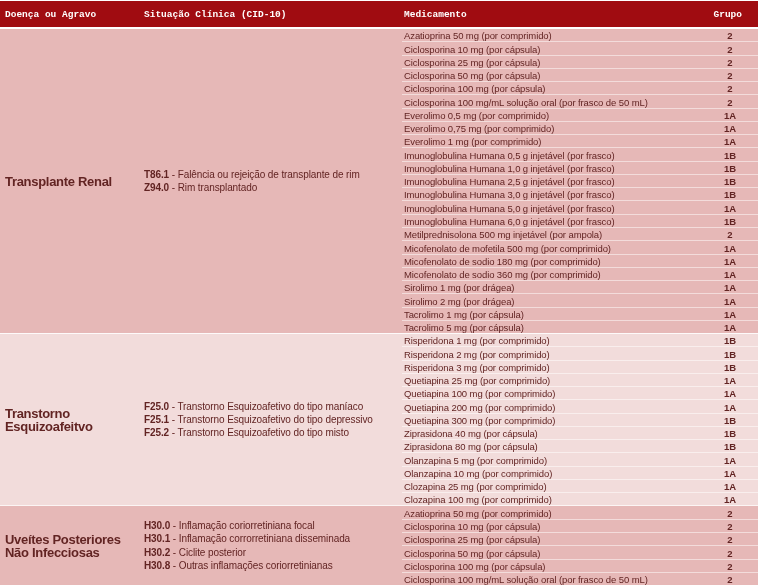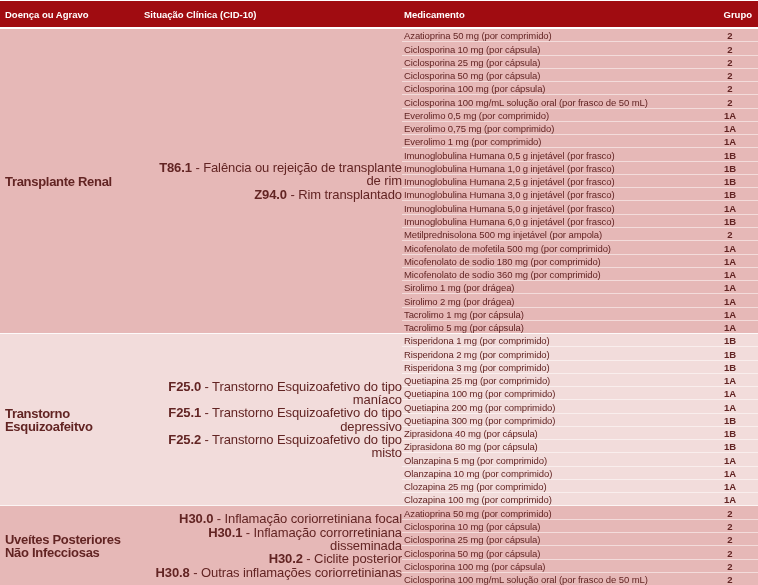--- a/index.html
+++ b/index.html
@@ -11,39 +11,39 @@
     --divider:rgba(255,255,255,0.5);
   }
   *{margin:0;padding:0;box-sizing:border-box;}
   html,body{width:758px;height:585px;overflow:hidden;background:#fff;}
   body{font-family:"Liberation Sans",sans-serif;color:var(--ink);}
   .table{width:758px;height:585px;display:flex;flex-direction:column;}
   .header-row{
     height:29px;flex:0 0 29px;display:flex;align-items:center;
     background:var(--header-bg);color:var(--header-text);
     font-weight:bold;font-size:9.5px;
-    border-bottom:2px solid #fff;border-top:1px solid #fff;
+    border-bottom:2px solid #fff;border-top:1px solid #fff;font-family:Liberation Mono, monospace;
   }
   .hc{white-space:nowrap;overflow:hidden;}
   .c1{width:142px;padding-left:5px;}
   .c2{width:260px;padding-left:2px;}
   .c3{width:310px;padding-left:2px;}
-  .c4{width:46px;text-align:right;padding-right:6px;}
+  .c4{width:46px;text-align:right;padding-right:16px;}
   #sections{flex:1;display:flex;flex-direction:column;}
   .section{display:flex;min-height:0;}
   .section + .section{border-top:1px solid rgba(255,255,255,0.85);}
   .section.dark{background:var(--shade-dark);}
   .section.light{background:var(--shade-light);}
   .col-disease{
     width:142px;padding:0 3px 0 5px;display:flex;align-items:center;
     font-weight:bold;font-size:13px;line-height:13px;letter-spacing:-0.3px;
   }
   .col-cid{
     width:260px;padding-left:2px;display:flex;flex-direction:column;justify-content:center;
-    font-size:13px;line-height:13.3px;letter-spacing:-0.1px;text-align:right;
+    font-size:10px;line-height:13.3px;letter-spacing:-0.1px;
   }
   .cid-code{font-weight:bold;}
   .col-meds{width:356px;display:flex;flex-direction:column;}
   .med-row{flex:1;display:flex;align-items:flex-end;border-bottom:1px solid var(--divider);min-height:0;}
   .med-row:last-child{border-bottom:none;}
   .med-name{
     width:310px;padding-left:2px;font-size:9.5px;letter-spacing:-0.1px;
     white-space:nowrap;overflow:hidden;
   }
   .med-group{width:46px;padding-right:10px;text-align:center;font-weight:bold;font-size:9.5px;}

